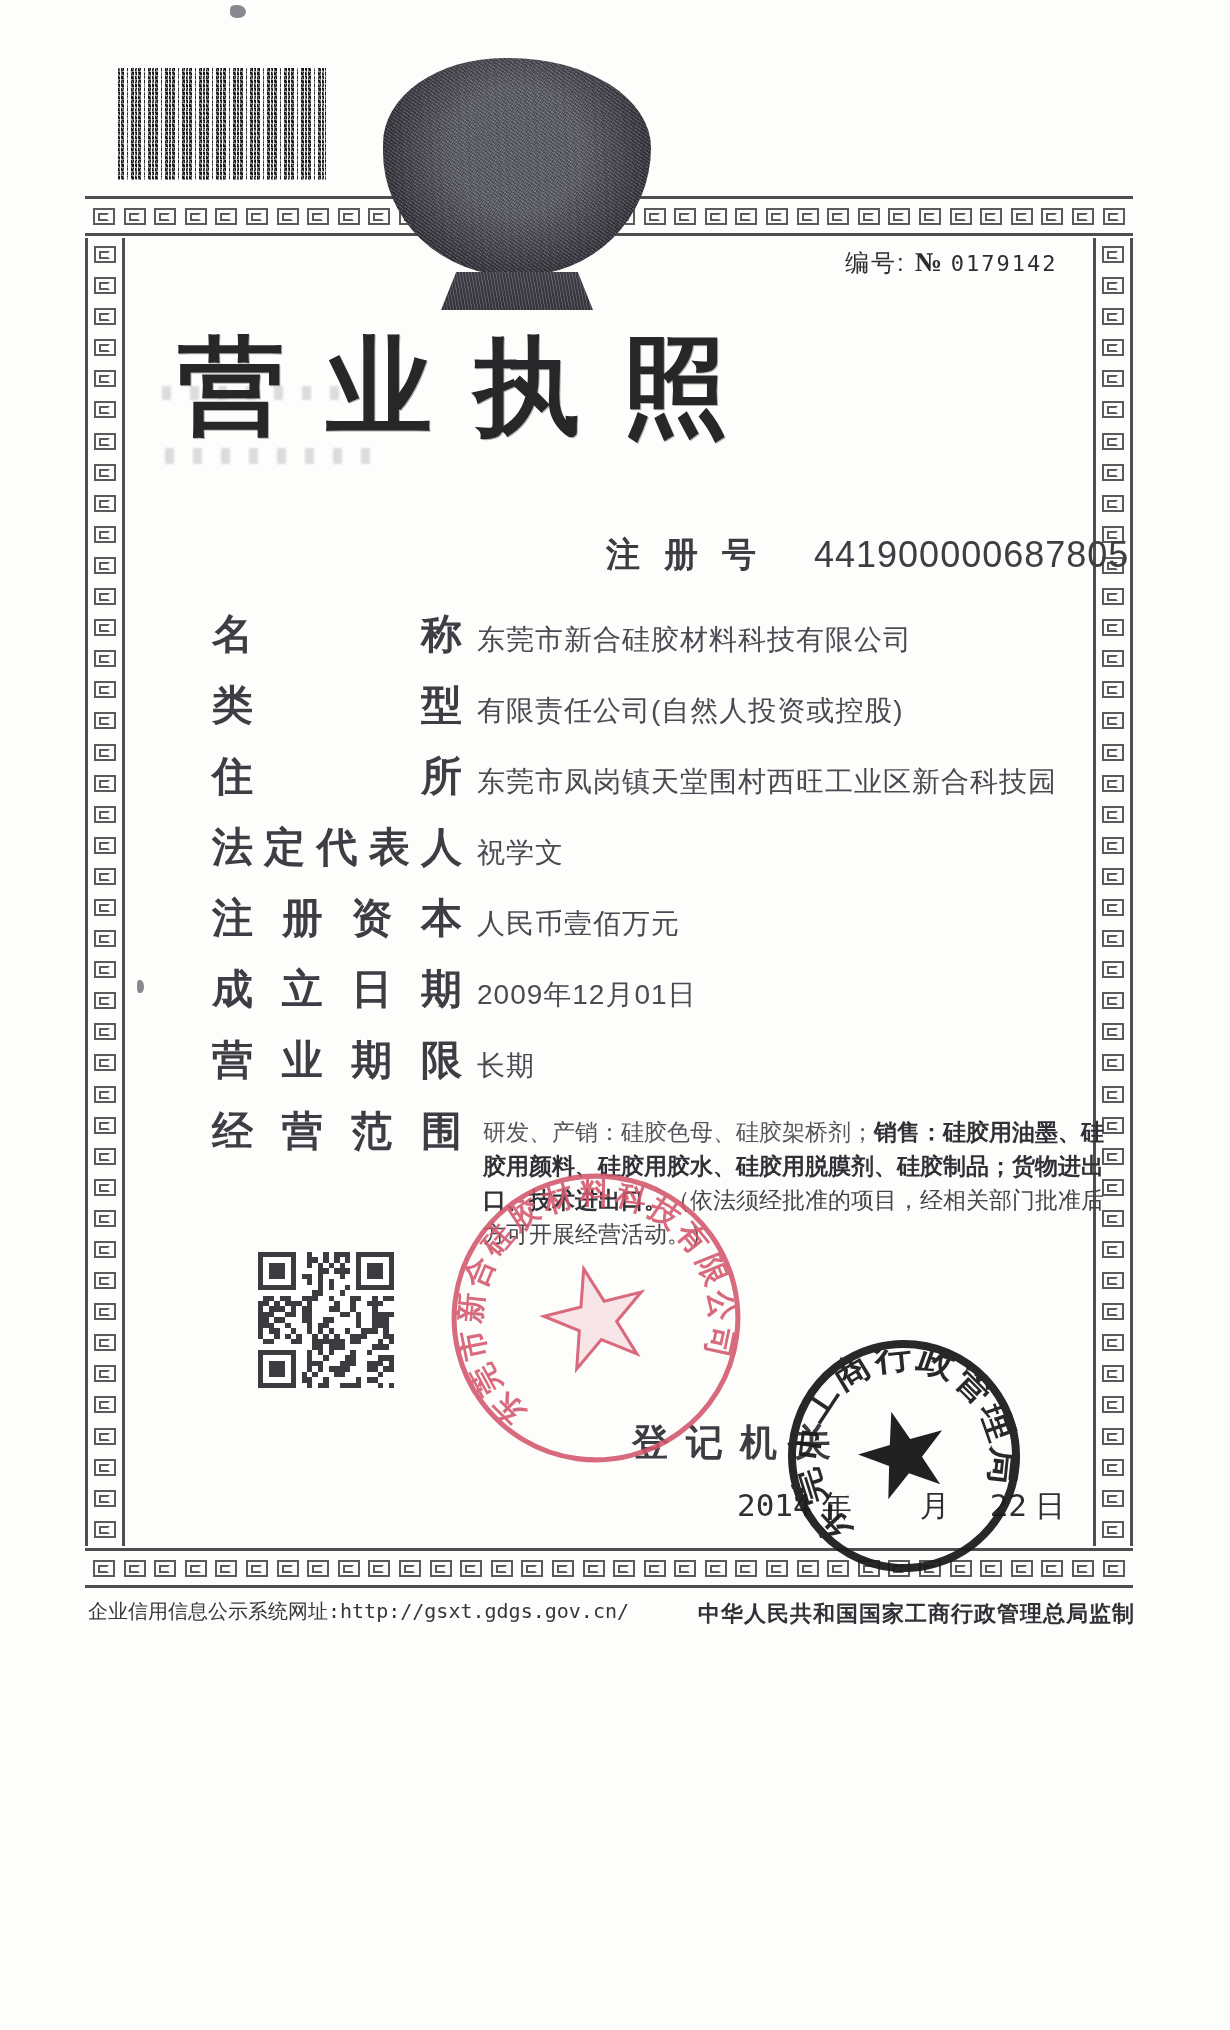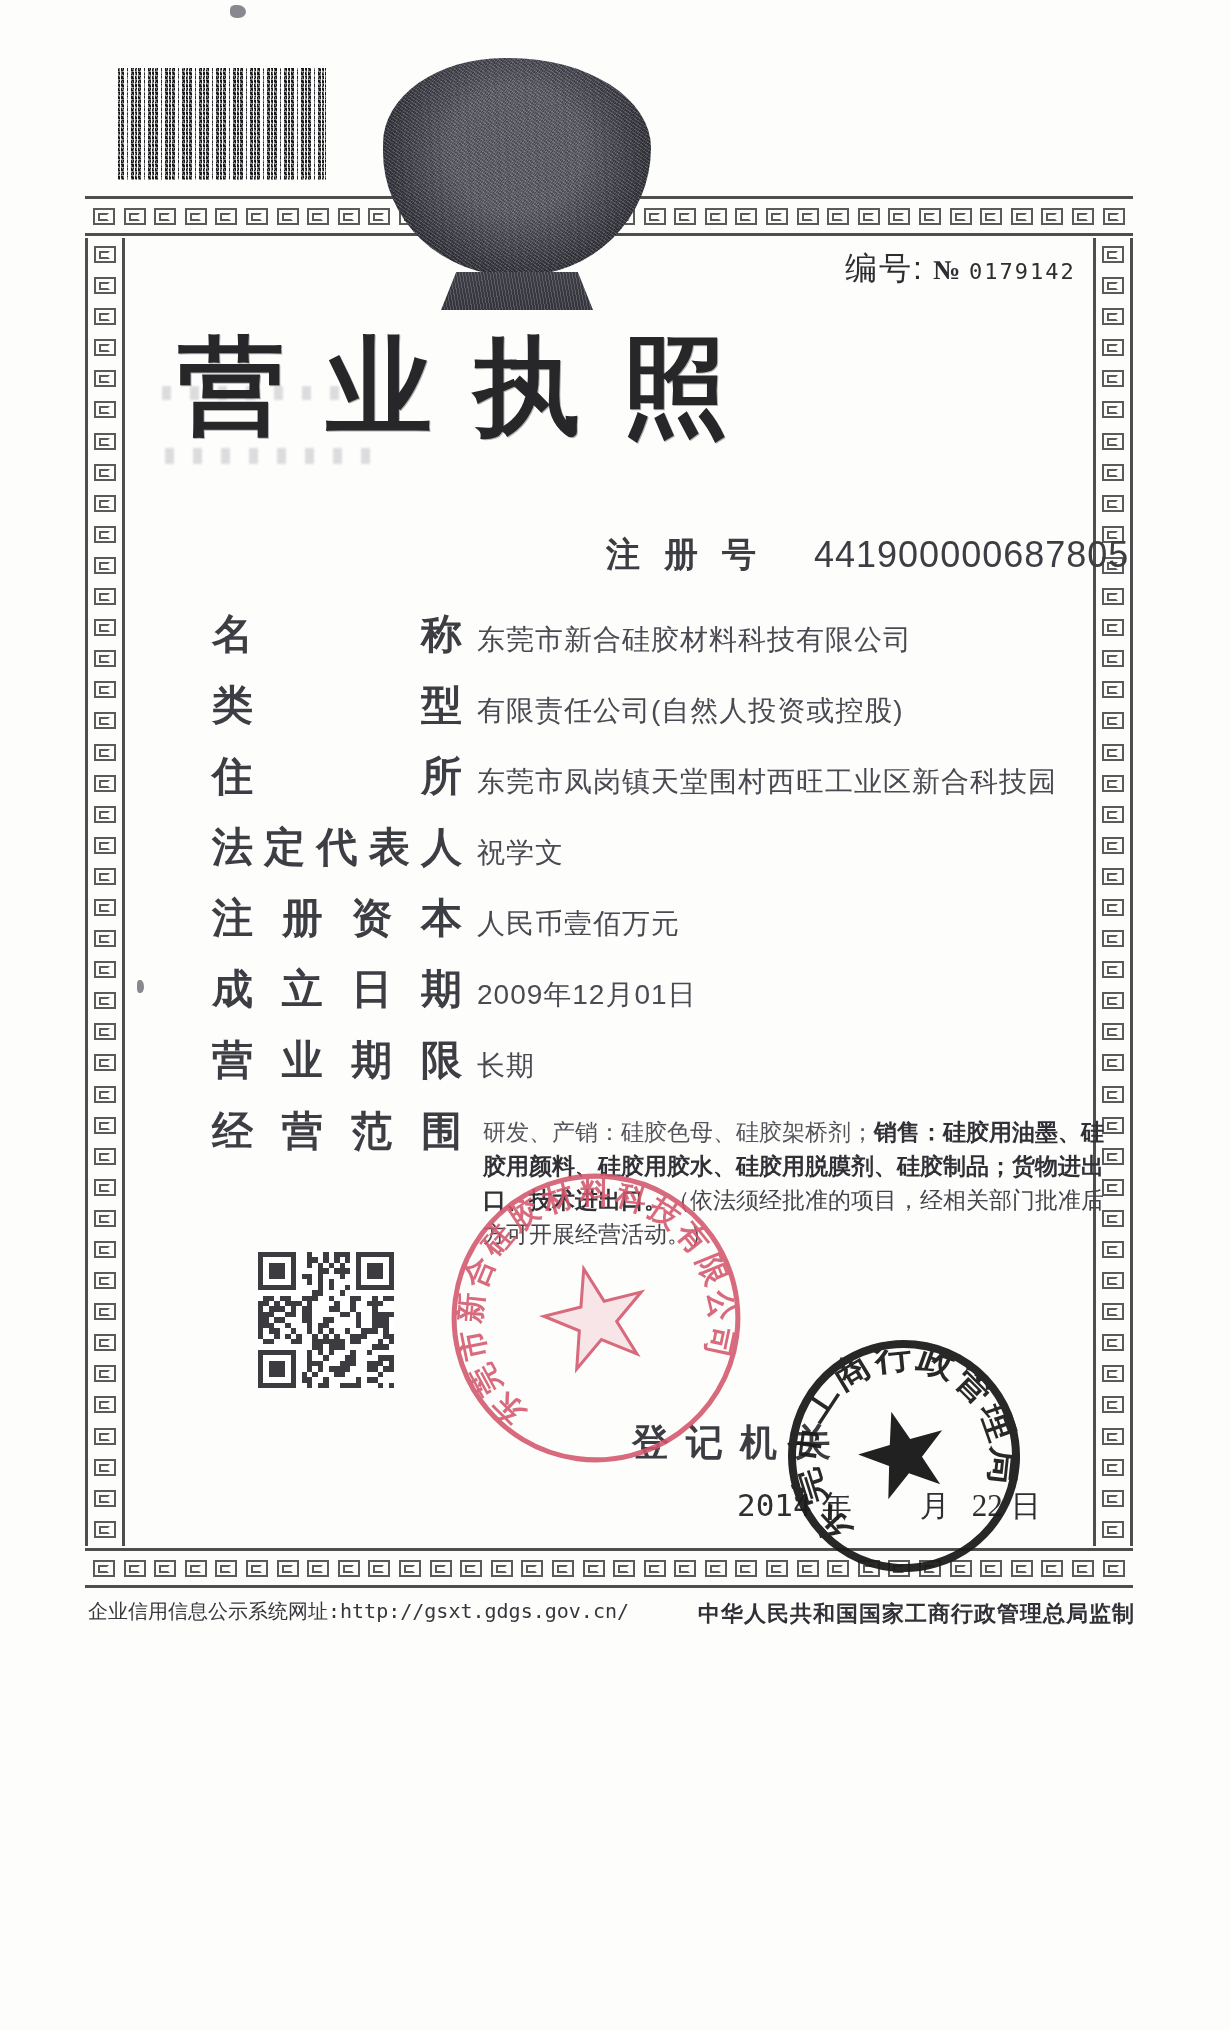--- a/index.html
+++ b/index.html
@@ -37,21 +37,21 @@
     flex-direction:row;padding:0 8px;box-sizing:border-box;}
   .strip.top{top:0}.strip.bottom{bottom:0}
   .strip.v{top:42px;bottom:42px;width:40px;border-left:3px solid #4e4e4e;border-right:3px solid #4e4e4e;
     flex-direction:column;padding:8px 0;box-sizing:border-box;}
   .strip.left{left:0}.strip.right{right:0}
   .mu{display:inline-block;width:18px;height:13px;border:2px solid #5a5a5a;position:relative;flex:0 0 auto;}
   .mu::after{content:"";position:absolute;left:3px;top:3px;width:7px;height:4px;
     border:2px solid #5a5a5a;border-right-color:transparent;}
   
   .serial{position:absolute;left:845px;top:247px;display:flex;align-items:baseline;gap:9px;z-index:2;color:#2d2d32;}
-  .serial .lbl{font-size:32px;letter-spacing:2px;}
+  .serial .lbl{font-size:24px;letter-spacing:2px;}
   .serial .numero{font-family:"Liberation Serif",serif;font-weight:700;font-size:27px;}
   .serial .num{font-family:"DejaVu Sans Mono",monospace;font-size:22px;letter-spacing:2px;}
   
   .title{position:absolute;left:124px;top:316px;width:700px;text-align:center;z-index:2;
     font-size:106px;font-weight:800;letter-spacing:42px;color:#272729;
     text-shadow:1px 1px 0 rgba(40,40,40,.35);}
   
   .regno{position:absolute;left:606px;top:532px;display:flex;align-items:center;gap:34px;z-index:2;}
   .regno .lbl{font-size:34px;letter-spacing:24px;color:#3d3d44;font-weight:600;}
   .regno .val{font-size:36px;color:#3d3d44;letter-spacing:1px;}
@@ -73,21 +73,21 @@
   .seal.red{left:444px;top:1166px;width:304px;height:304px;transform:rotate(-14deg);opacity:.88;}
   .seal.black{left:782px;top:1334px;width:244px;height:244px;transform:rotate(-16deg);opacity:.94;z-index:5;}
   
   .registry{position:absolute;left:632px;top:1418px;font-size:37px;font-weight:700;
     letter-spacing:17px;color:#3c3c42;z-index:2;}
   .date-row{position:absolute;left:737px;top:1486px;display:flex;align-items:baseline;z-index:3;
     font-size:30px;color:#2e2e33;}
   .date-row .mono{font-family:"DejaVu Sans Mono",monospace;font-size:31px;}
   .date-row .u1{margin-left:10px;}
   .date-row .u2{margin-left:68px;}
-  .date-row .d{margin-left:22px;font-family:Liberation Serif, serif;}
+  .date-row .d{margin-left:40px;}
   .date-row .u3{margin-left:8px;}
   
   .footer-left{position:absolute;left:88px;top:1598px;font-size:20px;color:#36363c;
     font-family:"DejaVu Sans Mono",monospace;letter-spacing:0px;z-index:2;}
   .footer-right{position:absolute;left:698px;top:1599px;font-size:22px;color:#303036;
     font-weight:600;letter-spacing:1px;z-index:2;}
 </style>
 </head>
 <body>
 

